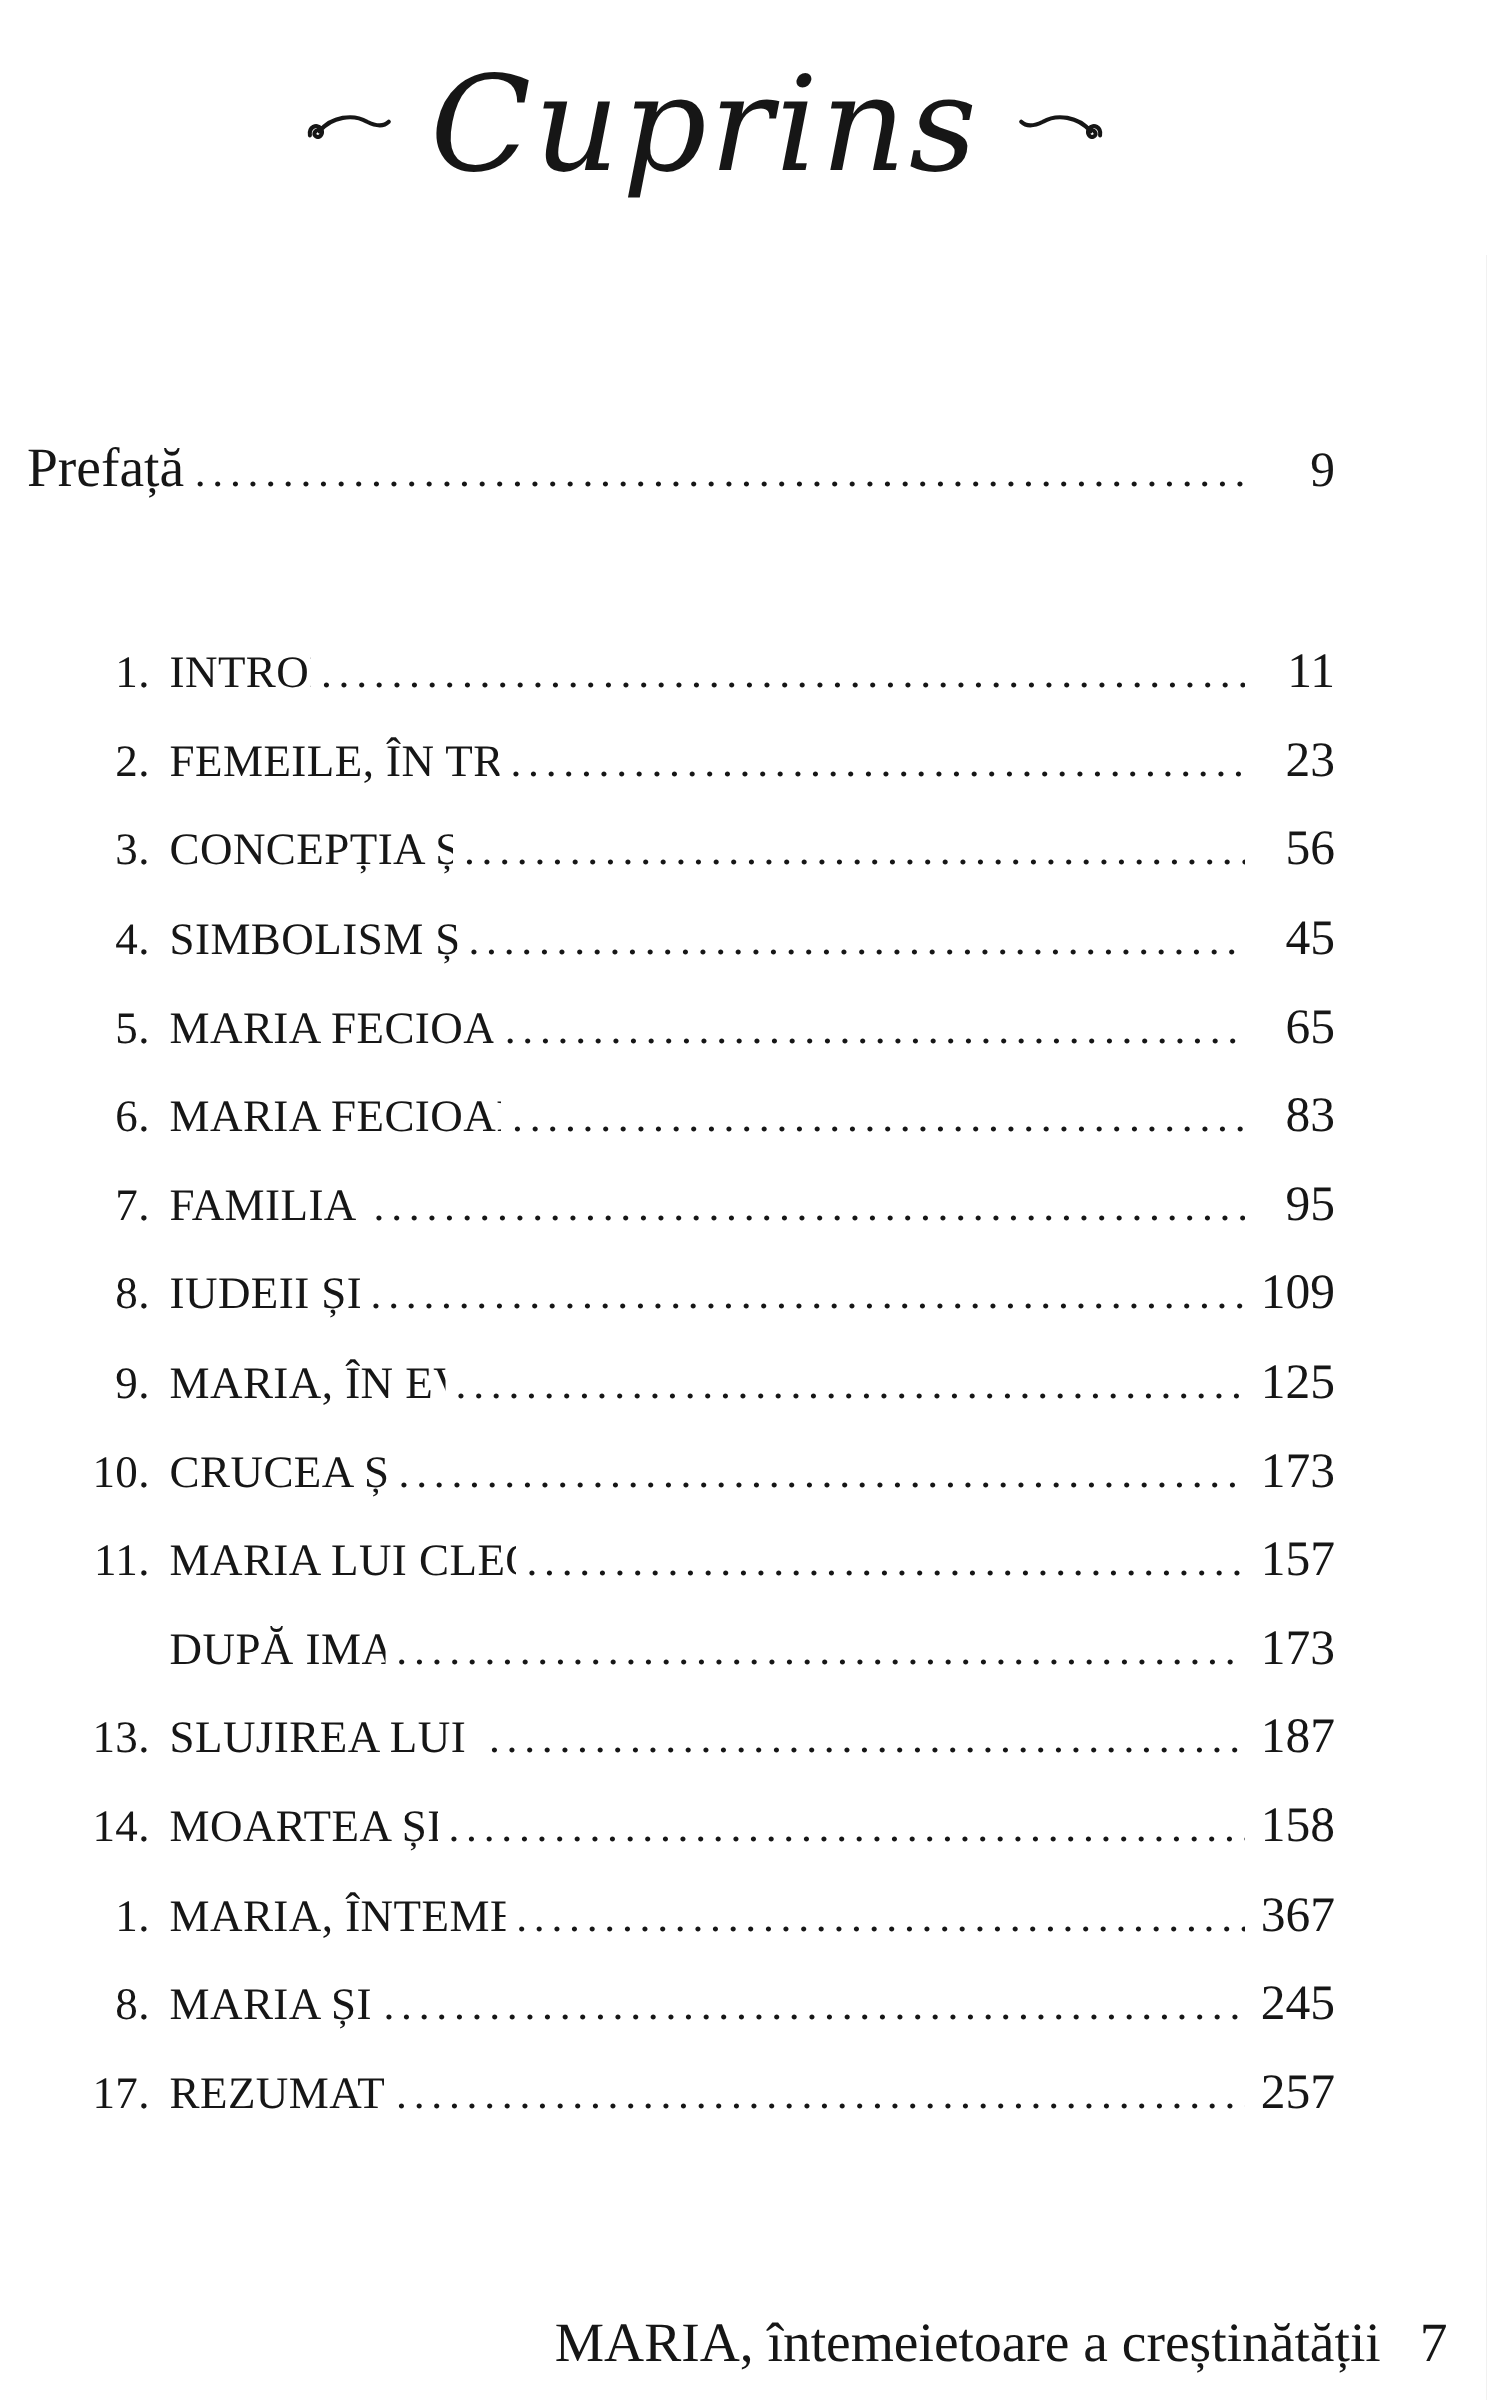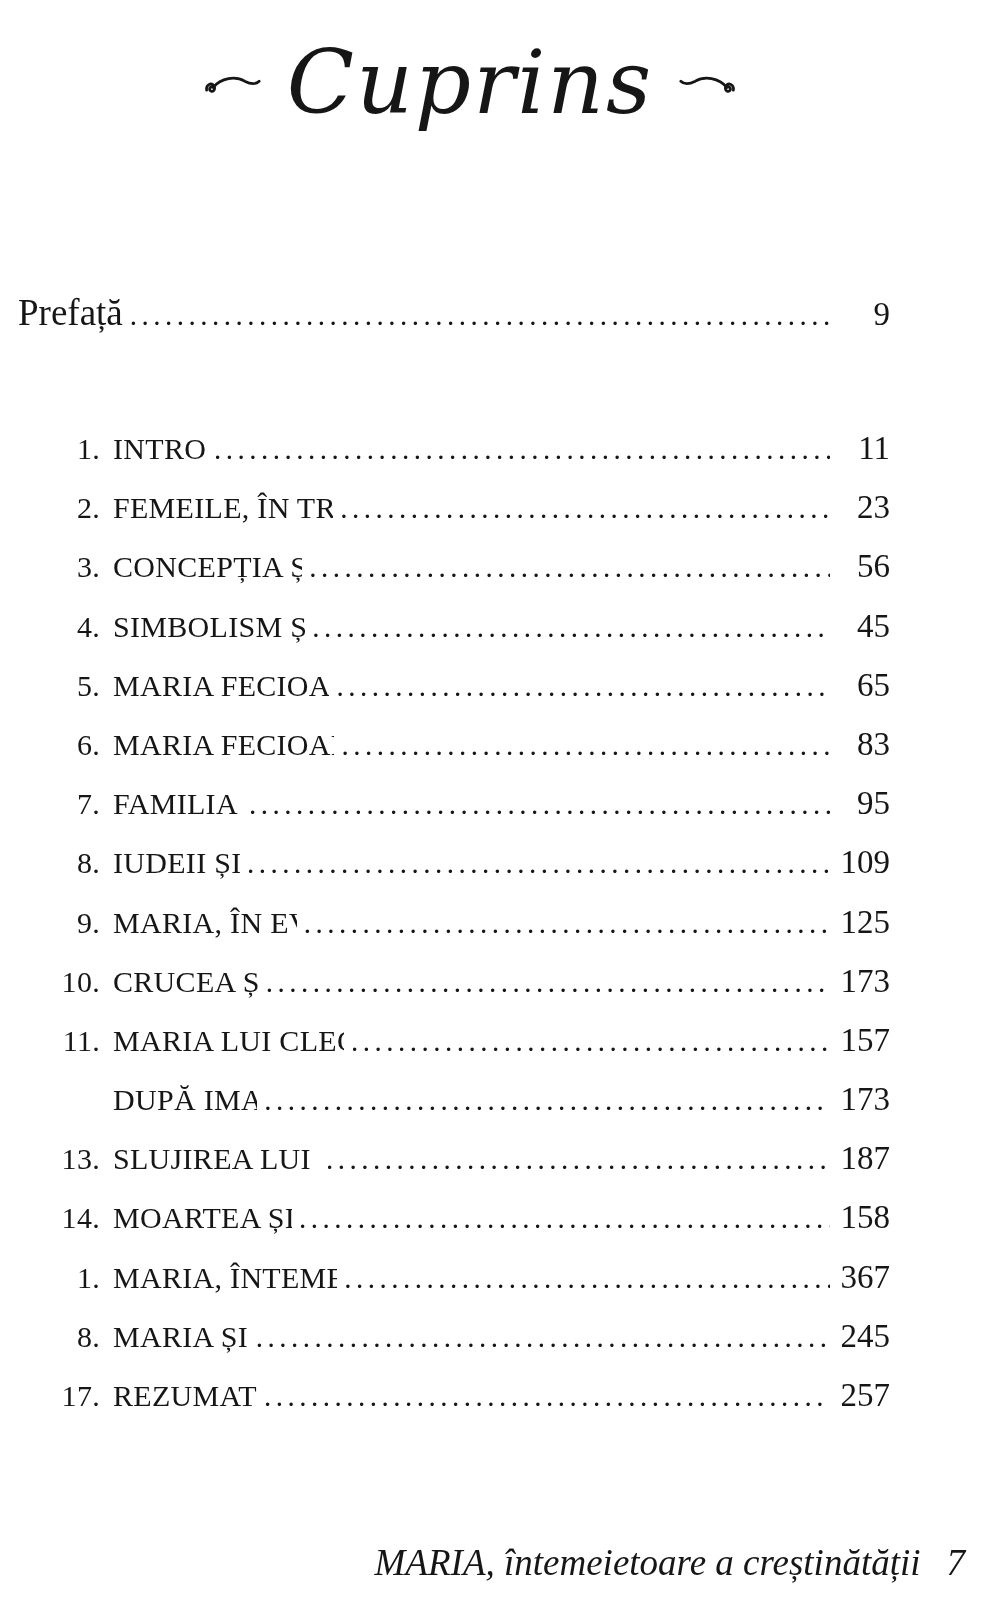--- a/index.html
+++ b/index.html
@@ -59,21 +59,21 @@
     white-space:nowrap;
   }
   .num  { flex:none; width:44px; text-align:right; margin-right:13px; }
   .title-text { flex:0 1 auto; overflow:hidden; }
   .pagenum { flex:none; width:56px; text-align:right; font-size:33px; letter-spacing:0; }
 
   
   .footer {
     position:absolute; right:26px; bottom:16px;
     display:flex; align-items:flex-end;
-    font-style:italic; font-size:37px; line-height:1.1;margin-left:48px;
+    font-size:37px; line-height:1.1;margin-left:48px;
   }
   .footer-page { margin-left:26px; }
 </style>
 </head>
 <body>
 
 <div class="page">
 
   <div class="header">
     <svg class="fleuron" width="58" height="30" viewBox="0 0 64 32" aria-hidden="true">

